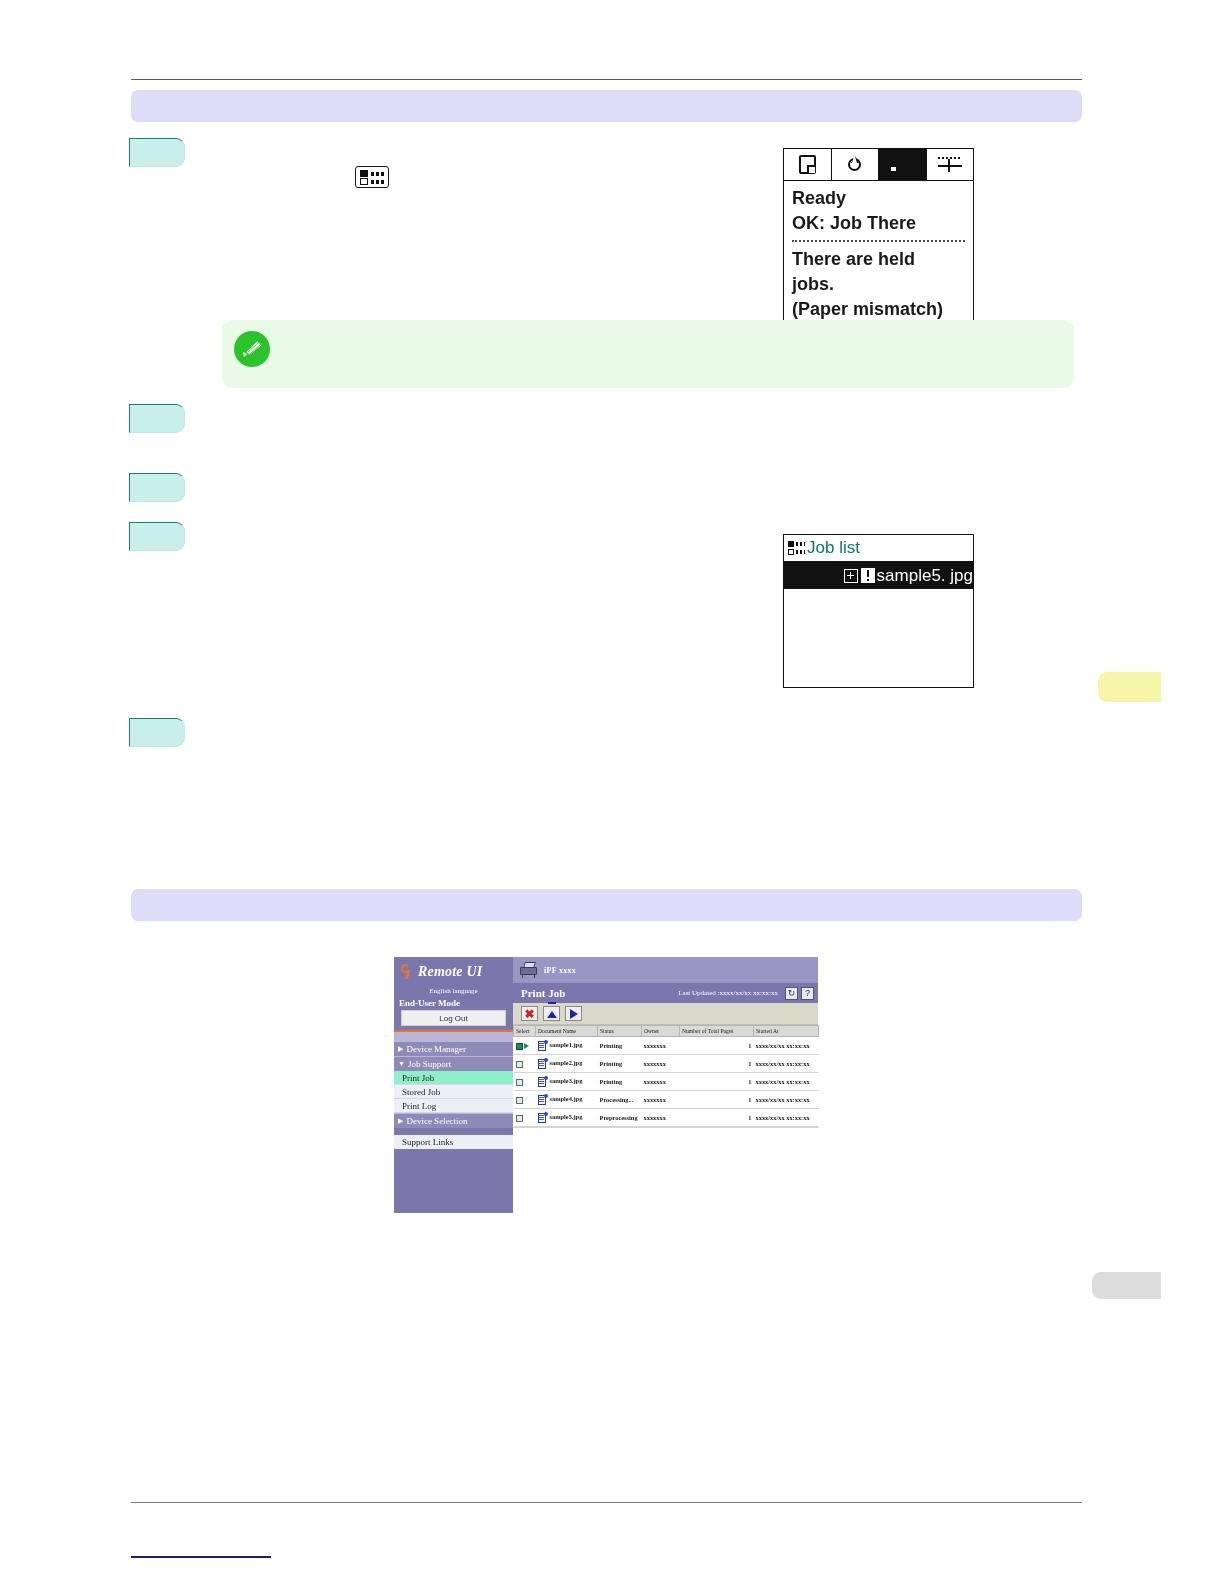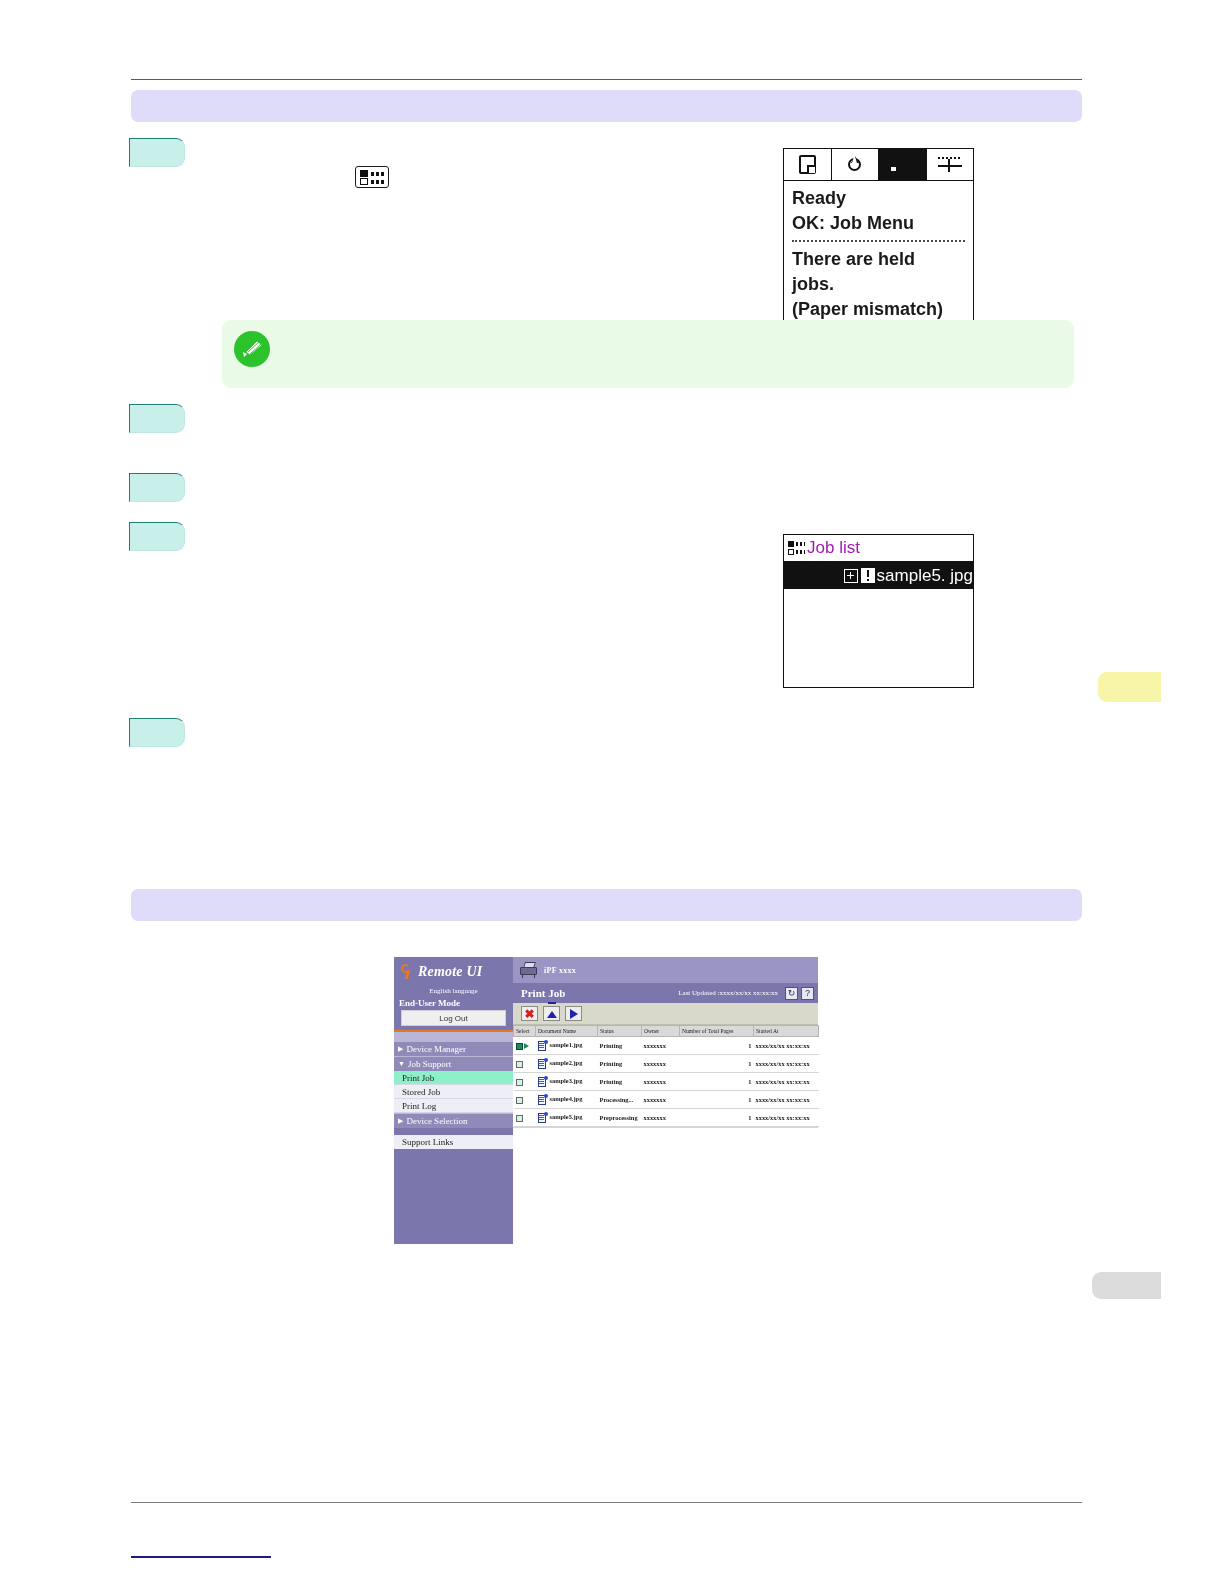--- a/index.html
+++ b/index.html
@@ -287,21 +287,21 @@
   }
   .joblist-title .ic .s1 { position:absolute; left:0; top:0; width:6px; height:6px; background:#111; }
   .joblist-title .ic .s2 { position:absolute; left:0; top:8px; width:6px; height:6px; border:1.5px solid #111; box-sizing:border-box; }
   .joblist-title .ic .r1 { position:absolute; left:8px; top:1px; width:9px; height:4px;
     background: repeating-linear-gradient(to right,#111 0 2.5px,transparent 2.5px 4px); }
   .joblist-title .ic .r2 { position:absolute; left:8px; top:9px; width:9px; height:4px;
     background: repeating-linear-gradient(to right,#111 0 2.5px,transparent 2.5px 4px); }
   .joblist-title span {
     font-family: "Liberation Sans", sans-serif;
     font-size: 17px;
-    color: #a21caf;
+    color: #0f766e;
   }
   .joblist-row {
     height: 27px;
     background: #111;
     display: flex;
     align-items: center;
     padding-left: 4px;
     box-sizing: border-box;
     justify-content: flex-end;
   }
@@ -359,21 +359,21 @@
     left: 394px; top: 957px;
     width: 424px; height: 224px;
     background: #ffffff;
     font-family: "Liberation Serif", serif;
   }
 
   
   .rui-side {
     position: absolute;
     left: 0; top: 0;
-    width: 119px; height: 287px;
+    width: 119px; height: 256px;
     background: #7b76ac;
     box-sizing: border-box;
   }
   .rui-brand {
     height: 30px;
     display: flex;
     align-items: center;
     padding-left: 6px;
     box-sizing: border-box;
   }
@@ -732,21 +732,21 @@
     <div class="lcd-tab">
       <div class="ic-set">
         <div class="dashl"></div>
         <div class="hline"></div>
         <div class="vline"></div>
       </div>
     </div>
   </div>
   <div class="lcd-body">
     <div class="lcd-line">Ready</div>
-    <div class="lcd-line">OK: Job Menu</div>
+    <div class="lcd-line">OK: Job There</div>
     <div class="lcd-sep"></div>
     <div class="lcd-line">There are held</div>
     <div class="lcd-line">jobs.</div>
     <div class="lcd-line">(Paper mismatch)</div>
   </div>
 </div>
 
 <div class="note-box">
   <div class="note-icon">
     <svg class="pencil" viewBox="0 0 21 18" xmlns="http://www.w3.org/2000/svg">

